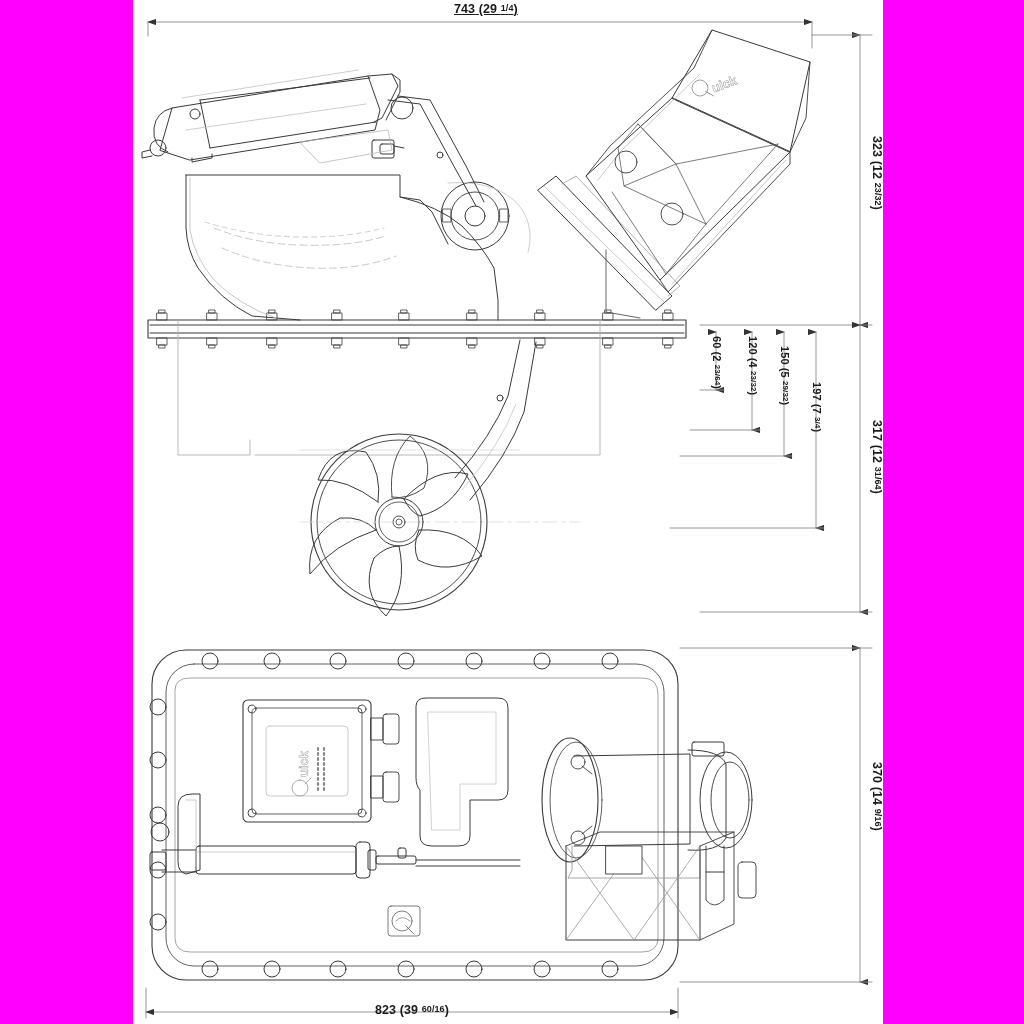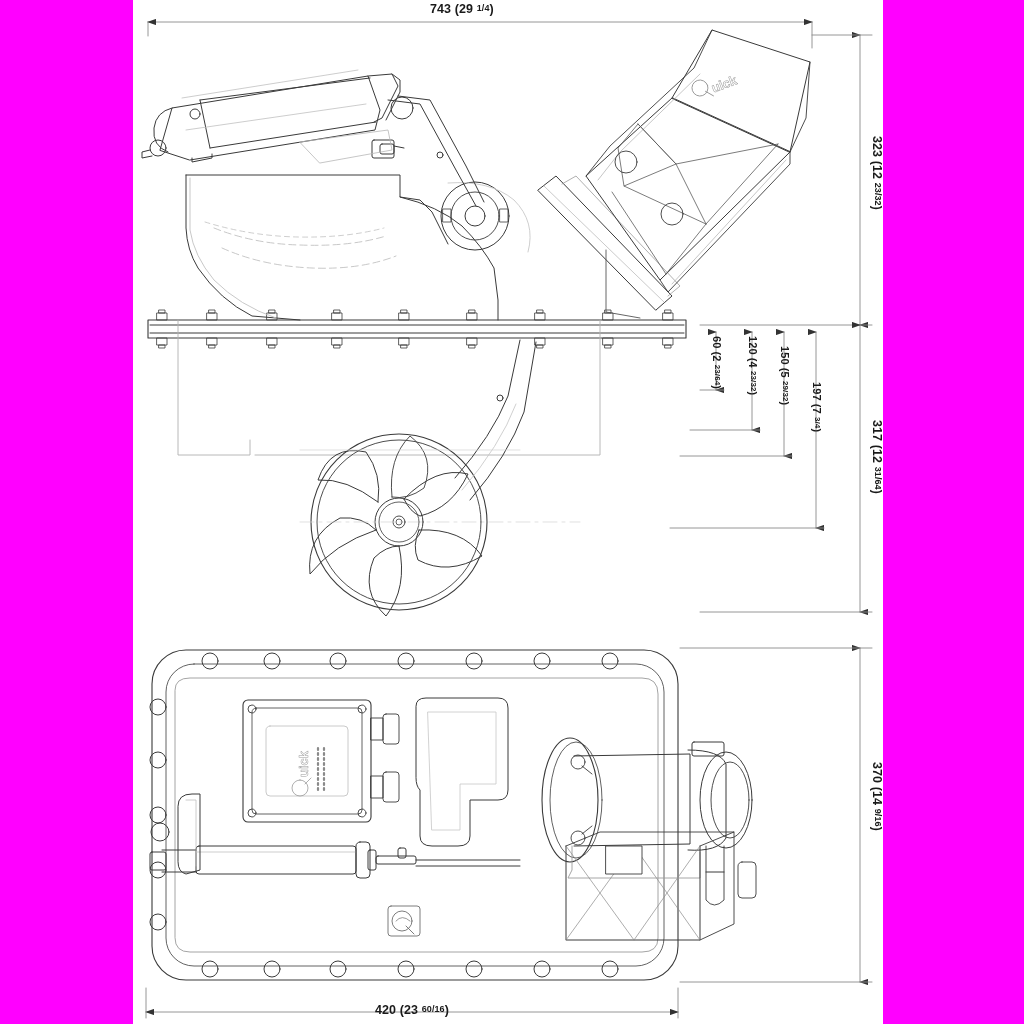--- a/index.html
+++ b/index.html
@@ -328,43 +328,43 @@
         <g stroke="#6e6e6e" stroke-width="0.9">
           <rect x="388" y="906" width="32" height="30" rx="3"></rect>
           <circle cx="402" cy="921" r="10"></circle>
           <path d="M406 926 L414 934"></path>
           <path d="M396 921 Q402 914 410 921" stroke-width="0.7"></path>
         </g>
       </g>
     </g>
   </svg>
 
-  <div class="dimtext" id="t-top" style="left:430px;top:2px;">
+  <div class="dimtext" id="t-top" style="left:454px;top:2px;text-decoration:underline;">
     <span>743</span>
     <span>(29 </span><span class="fr"><span>1</span>/<span>4</span></span>)
   </div>
 
   <div class="dimtext vert" style="left:884px;top:136px;transform:rotate(90deg);">
     <span>323</span>
     <span>(12 </span><span class="fr"><span>23</span>/<span>32</span></span>)
   </div>
 
   <div class="dimtext vert" style="left:884px;top:420px;transform:rotate(90deg);">
     <span>317</span>
     <span>(12 </span><span class="fr"><span>31</span>/<span>64</span></span>)
   </div>
 
   <div class="dimtext vert" style="left:884px;top:762px;transform:rotate(90deg);">
     <span>370</span>
     <span>(14 </span><span class="fr"><span>9</span>/<span>16</span></span>)
   </div>
 
   <div class="dimtext" style="left:375px;top:1003px;">
-    <span>420</span>
-    <span>(23 </span><span class="fr"><span>60</span>/<span>16</span></span>)
+    <span>823</span>
+    <span>(39 </span><span class="fr"><span>60</span>/<span>16</span></span>)
   </div>
 
   <div class="dimtext vsm vert" style="left:723px;top:336px;transform:rotate(90deg);">
     <span>60</span>
     <span>(2 </span><span class="fr"><span>23</span>/<span>64</span></span>)
   </div>
 
   <div class="dimtext vsm vert" style="left:759px;top:336px;transform:rotate(90deg);">
     <span>120</span>
     <span>(4 </span><span class="fr"><span>23</span>/<span>32</span></span>)

